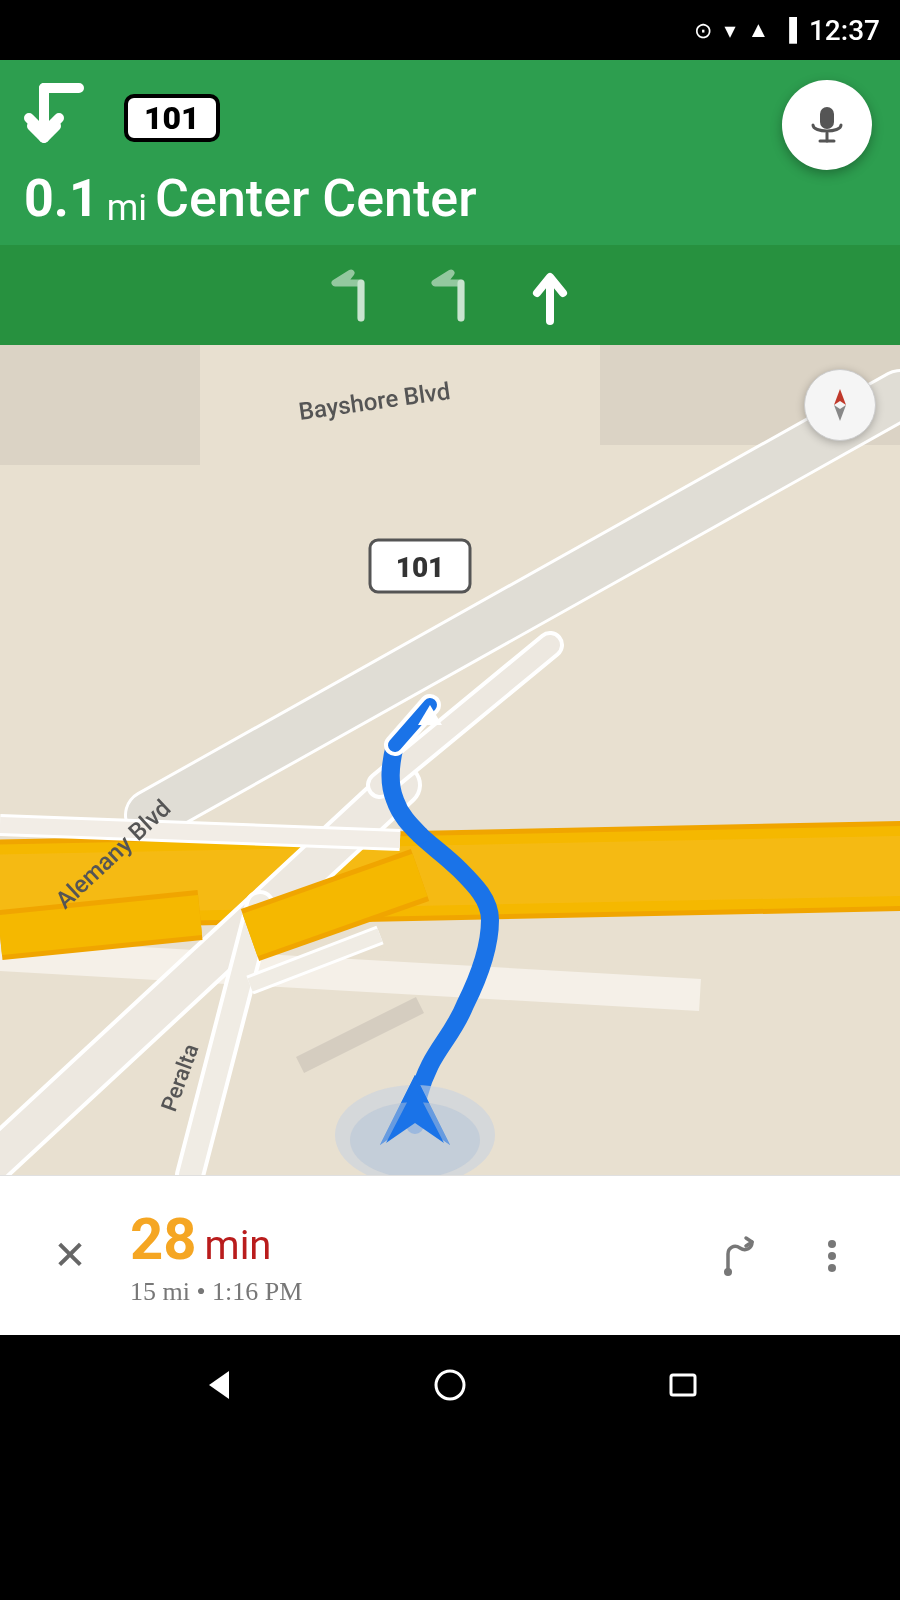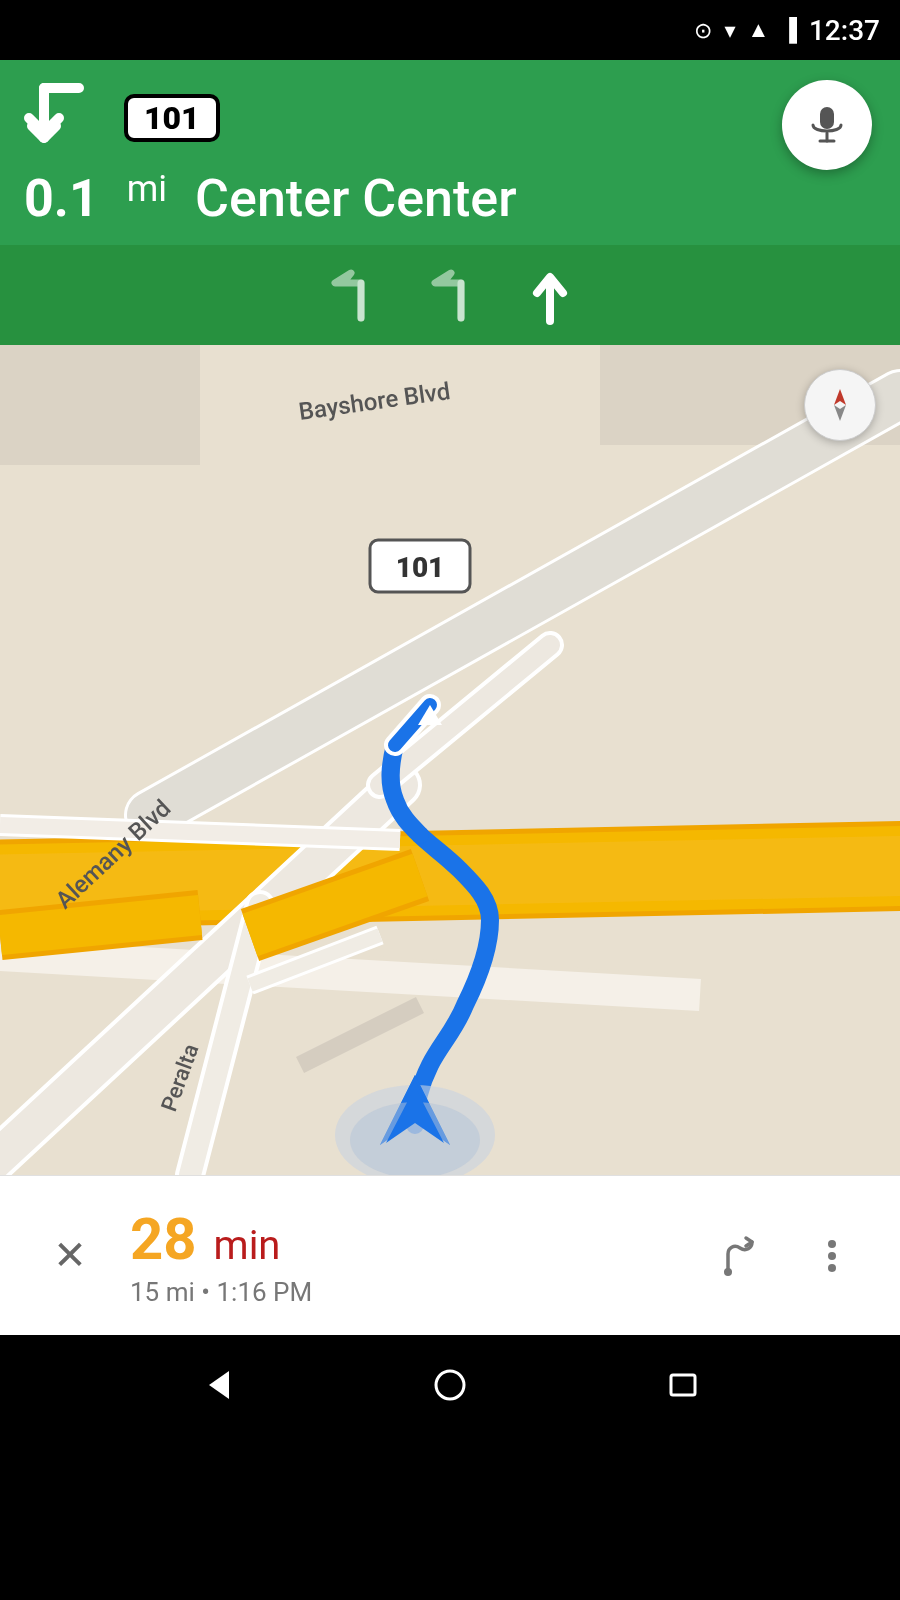--- a/index.html
+++ b/index.html
@@ -63,22 +63,22 @@
       line-height: 1;
     }
     #direction-text {
       color: #fff;
       font-size: 44px;
       font-weight: 700;
       letter-spacing: 2px;
     }
     #distance-row {
       display: flex;
-      align-items: flex-start;
-      gap: 28px;
+      align-items: flex-end;
+      gap: 8px;
     }
     #distance-number {
       color: #fff;
       font-size: 52px;
       font-weight: 700;
     }
     #distance-unit {
       color: #fff;
       font-size: 36px;
       font-weight: 400;
@@ -186,36 +186,37 @@
       flex-shrink: 0;
     }
     #close-icon { font-size: 40px; color: #666; }
     #eta-info {
       flex: 1;
       padding-left: 30px;
     }
     #eta-time {
       display: flex;
       align-items: baseline;
-      gap: 17px;
+      gap: 8px;
     }
     #eta-minutes {
       font-size: 58px;
       font-weight: 700;
       color: #f5a623;
     }
     #eta-min-label {
       font-size: 40px;
       font-weight: 400;
       color: #b91c1c;
     }
     #eta-details {
       font-size: 26px;
       color: #777;
       margin-top: 4px;
+      font-family: Liberation Serif, serif;
     }
     #bottom-actions {
       display: flex;
       gap: 36px;
       align-items: center;
     }
     .bottom-action-btn {
       width: 56px;
       height: 56px;
       display: flex;

